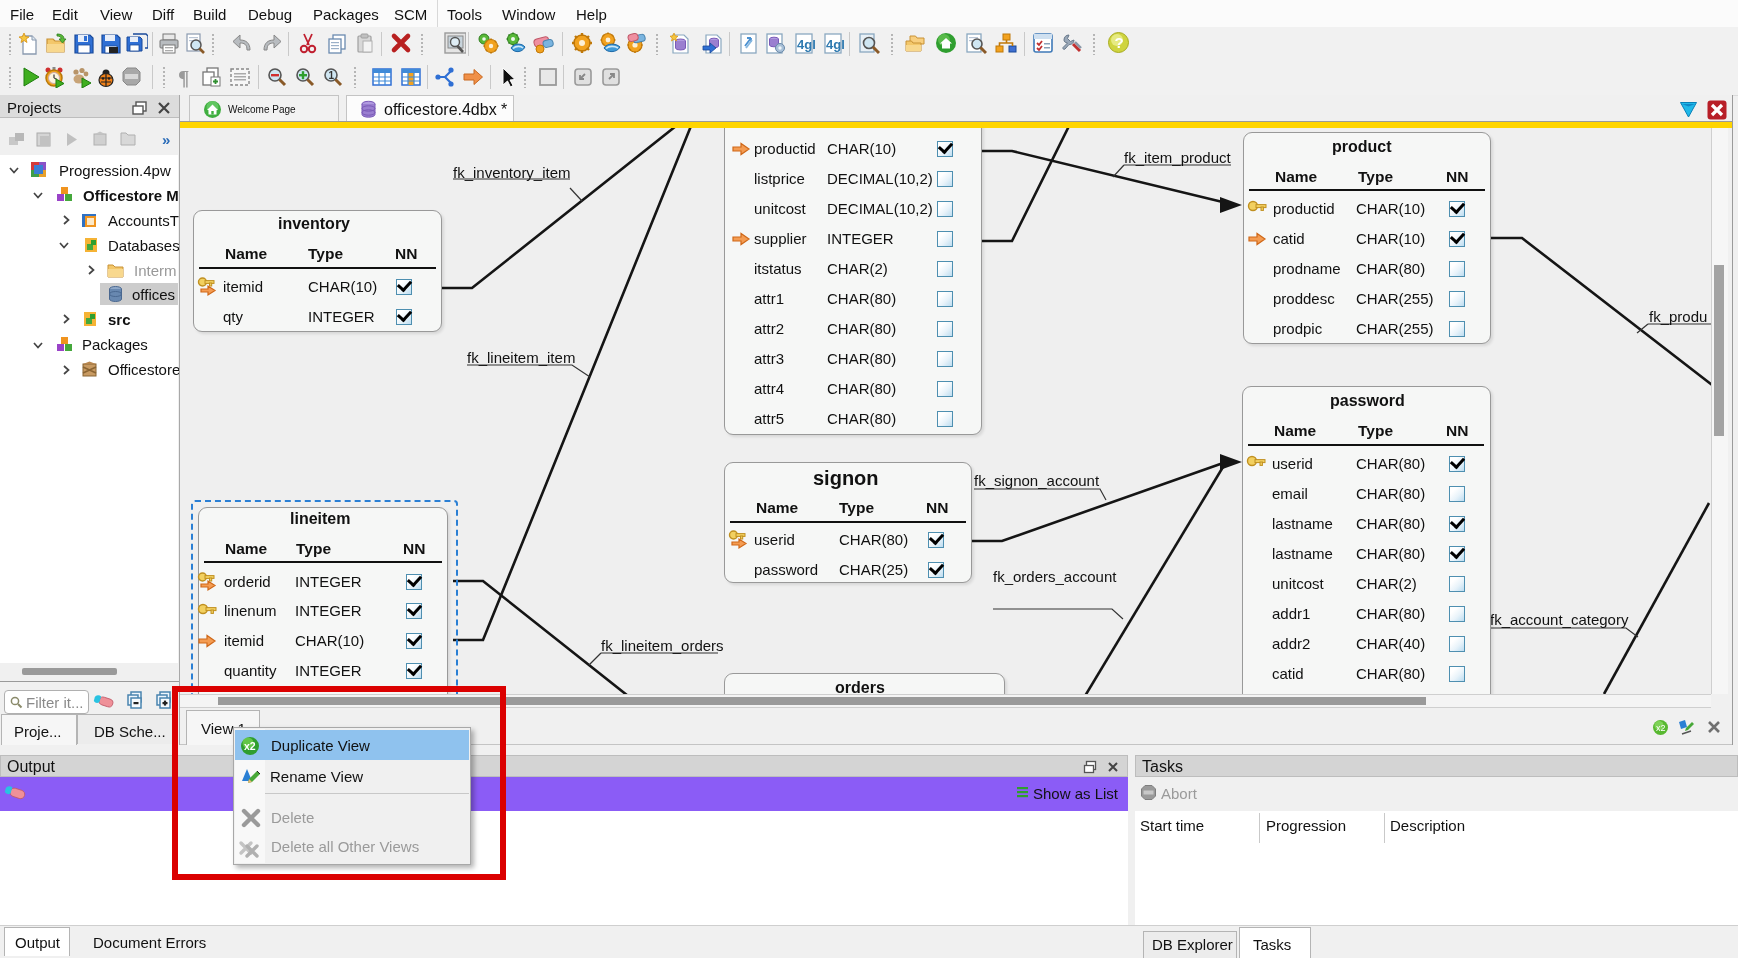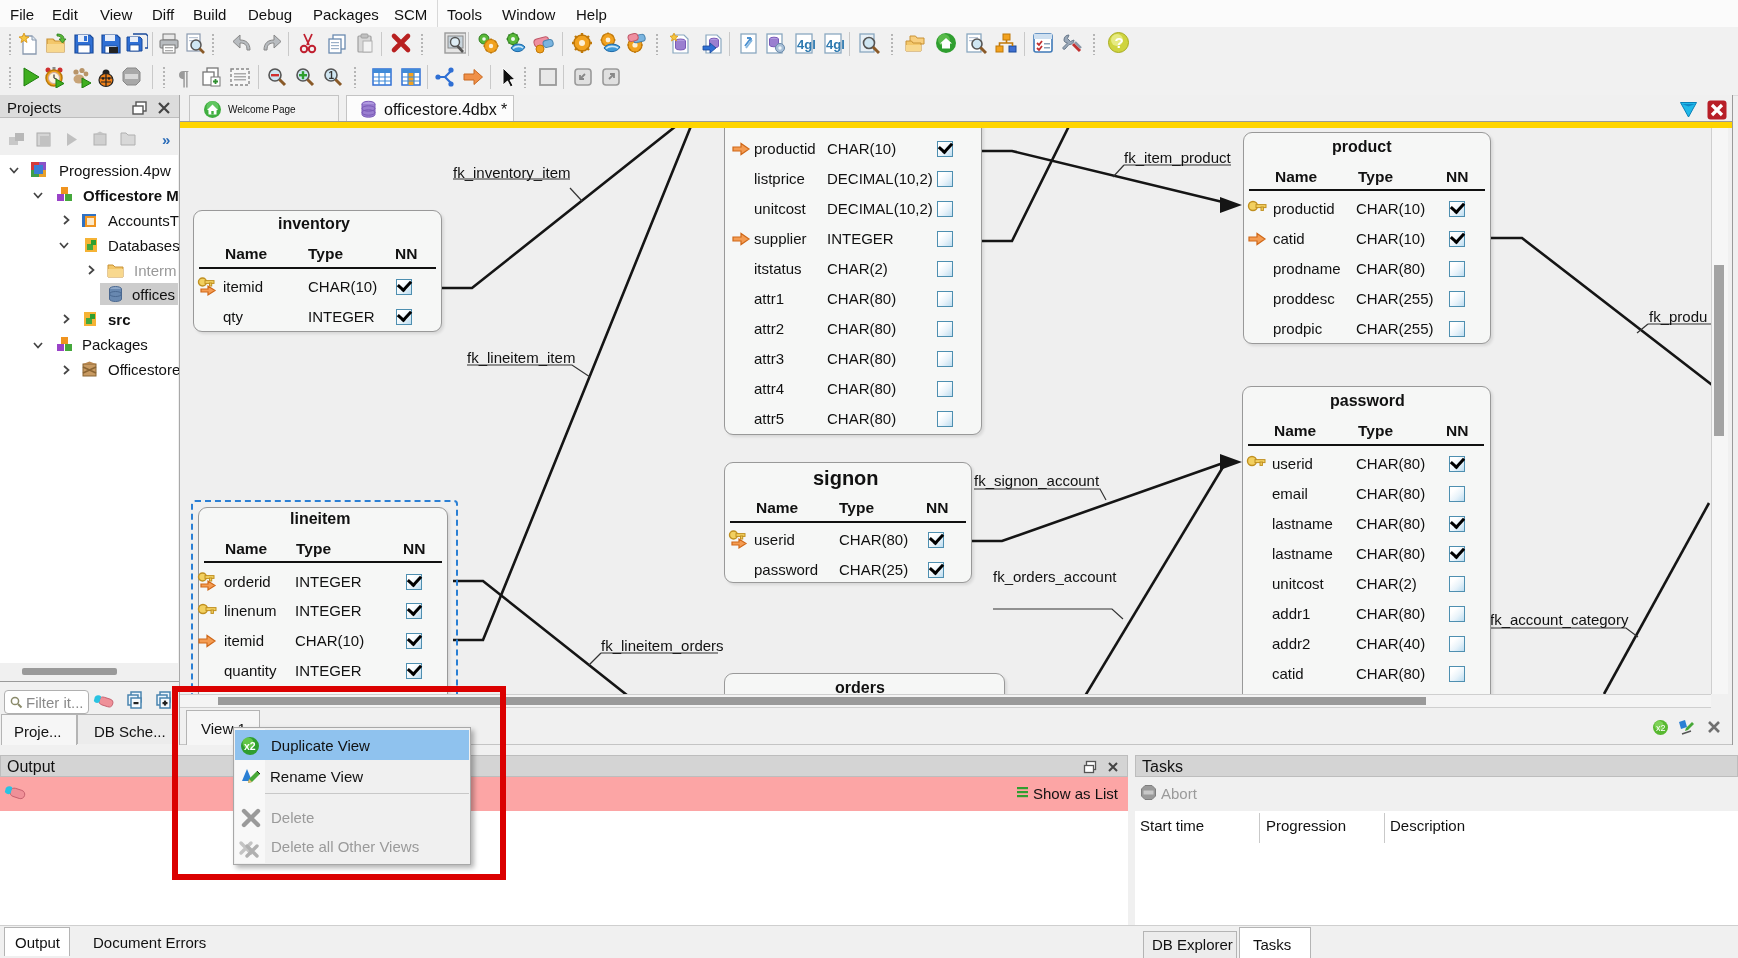--- a/index.html
+++ b/index.html
@@ -884,21 +884,21 @@
   <div class="ab" style="left:0;top:0;width:1128px;height:22px;background:#d4d4d4;border:1px solid #bdbdbd;box-sizing:border-box">
     <span class="t" style="left:6px;top:11px;font-size:16px">Output</span>
     <svg class="ic" style="left:1081px;top:3px" width="16" height="16" viewBox="0 0 16 16">
         <rect x="4.5" y="2.5" width="9" height="8" fill="#fff" stroke="#555" stroke-width="1.3"></rect>
         <rect x="2.5" y="6.5" width="9" height="7" fill="#fff" stroke="#555" stroke-width="1.3"></rect>
       </svg>
     <svg class="ic" style="left:1104px;top:3px" width="16" height="16" viewBox="0 0 16 16">
         <path d="M4 4 L12 12 M12 4 L4 12" stroke="#444" stroke-width="2"></path>
       </svg>
   </div>
-  <div class="ab" style="left:0;top:22px;width:1128px;height:34px;background:#fca5a5">
+  <div class="ab" style="left:0;top:22px;width:1128px;height:34px;background:#8b5cf6">
     <svg class="ic" style="left:4px;top:8px" width="22" height="17" viewBox="0 0 22 17">
         <rect x="6" y="4" width="15" height="8.5" rx="4.2" transform="rotate(18 13 8)" fill="#ef9098" stroke="#c05868" stroke-width="0.8"></rect>
         <path d="M1.7 3.2 A4.4 4.4 0 0 1 8.2 2.2 L6.7 8.4 A4.4 4.4 0 0 1 0.9 7.2 Z" transform="rotate(3 4 5)" fill="#29c3e2"></path>
       </svg>
     <svg class="ic" style="left:1016px;top:9px" width="13" height="13" viewBox="0 0 13 13">
         <rect x="1" y="1" width="11" height="2.2" fill="#2f9e2f"></rect>
         <rect x="1" y="5" width="11" height="2.2" fill="#2f9e2f"></rect>
         <rect x="1" y="9" width="11" height="2.2" fill="#2f9e2f"></rect>
       </svg>
     <span class="t" style="left:1033px;top:16px">Show as List</span>

